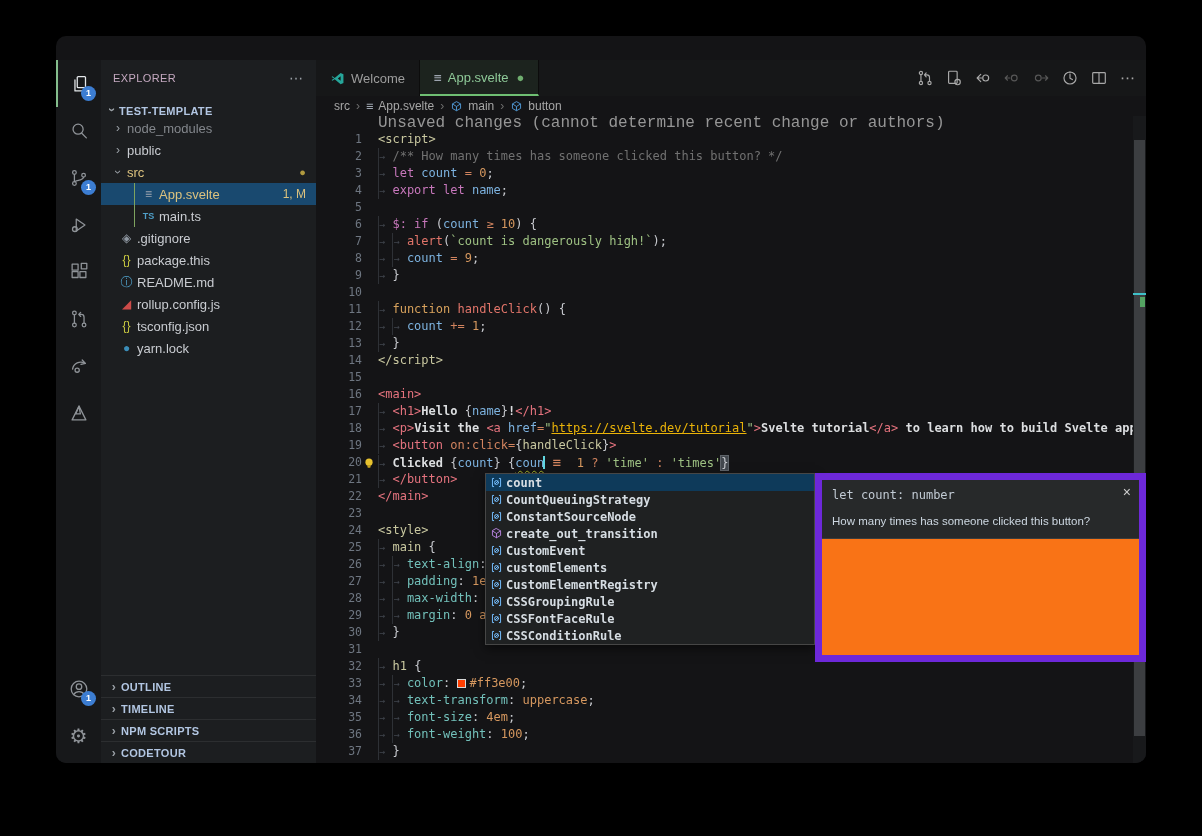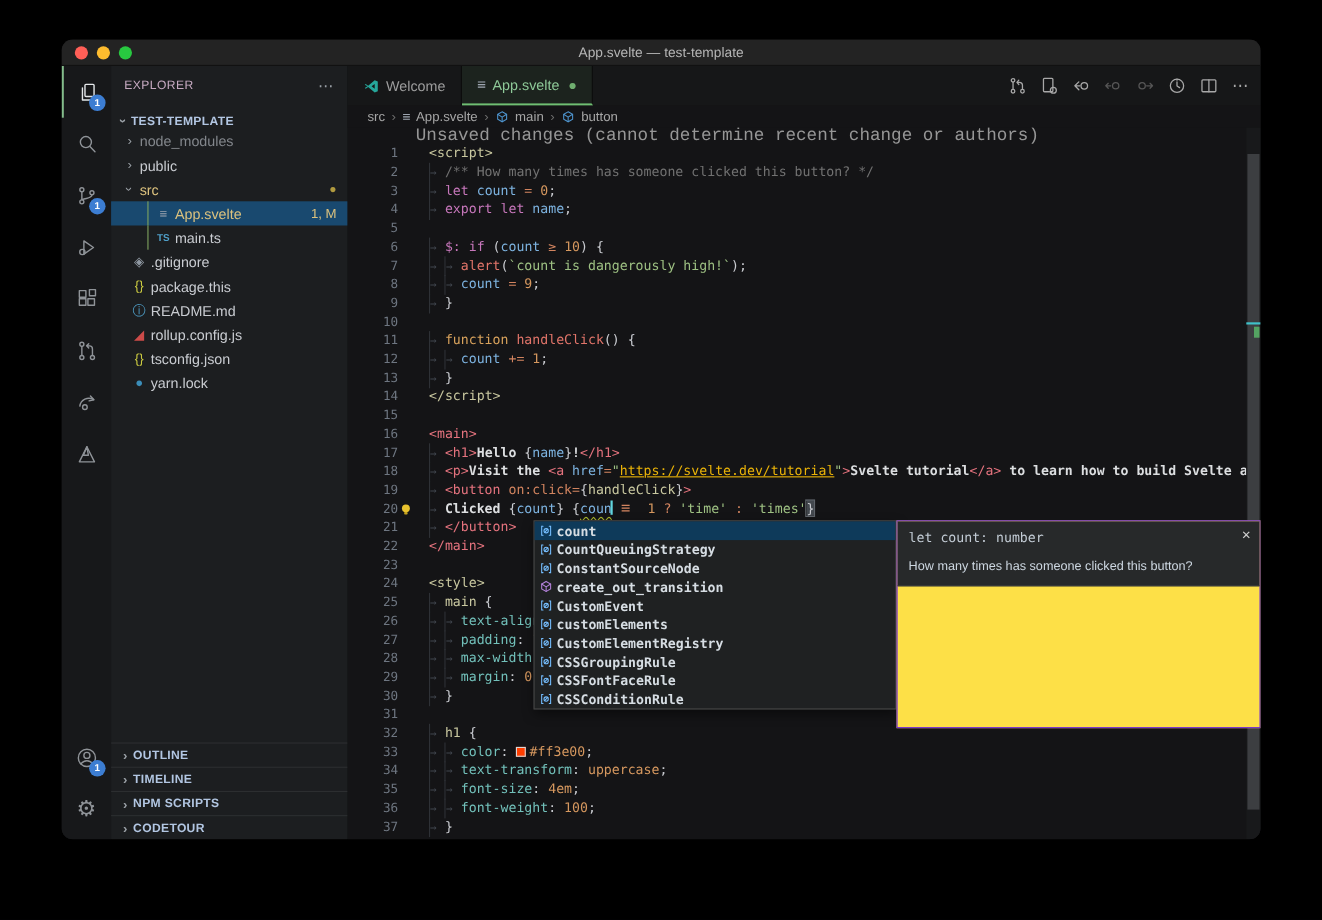--- a/index.html
+++ b/index.html
@@ -84,21 +84,21 @@
   .bc-svicon { color:#9da5b0; margin-right:5px; font-family:"DejaVu Sans Mono",monospace; }
 
   
   #code { position:absolute; left:0; top:56px; right:13px; bottom:0; overflow:hidden;
     font-family:"DejaVu Sans Mono",monospace; font-size:12px; }
   #blame { height:15px; line-height:15px; padding-left:62px; color:#969696; font-size:16px;
     font-family:Liberation Mono, monospace; }
   .cl { display:flex; height:17px; line-height:17px; white-space:pre; }
   .num { width:46px; text-align:right; color:#6e7681; font-size:11.5px; flex:none; }
   .deco { width:16px; flex:none; position:relative; }
-  .body { flex:1;margin-left:12px; }
+  .body { flex:1; }
   .iu { display:inline-block; width:2ch; border-left:1px solid #2e3136; color:#41464e; }
   .iu i { font-style:normal; font-size:10px; }
   .tk-pale{color:#c9c8a0} .tk-tag{color:#e5737e} .tk-kw{color:#c777bb} .tk-var{color:#7db3e0}
   .tk-op{color:#d2845f} .tk-num{color:#d6985f} .tk-str{color:#9ec183}
   .tk-url{color:#eab308; text-decoration:underline}
   .tk-cmt{color:#717171} .tk-fn{color:#e2756a} .tk-kwfn{color:#d8a25c} .tk-pun{color:#c9cbd0}
   .tk-text{color:#dcdee0; font-weight:bold} .tk-attr{color:#7db3e0} .tk-attr2{color:#d2845f}
   .tk-cssp{color:#72c0ba} .tk-cssv{color:#d6985f}
   .tk-opeq{color:#d2845f; display:inline-block; width:3ch; text-align:center; font-size:14px}
   .tk-sq{ text-decoration:underline wavy #aab82c; text-underline-offset:3px;
@@ -121,38 +121,32 @@
     border:1px solid #464646; z-index:5; box-shadow:0 4px 10px rgba(0,0,0,.5); }
   .srow { height:17px; display:flex; align-items:center;
     font-family:"DejaVu Sans Mono",monospace; font-size:12px; font-weight:bold; color:#d6dde3; }
   .srow.sel { background:#0e3a5a; }
   .sic { width:20px; display:flex; justify-content:center; flex:none; }
   .sic svg { width:13px; height:13px; fill:none; stroke-width:1.2; stroke-linecap:round; }
   .sic.var svg { stroke:#75beff; } .sic.kwd svg { stroke:#c5c5c5; } .sic.cls svg { stroke:#b180d7; }
 
   
   #docs { position:absolute; left:759px; top:437px; width:331px; height:189px; z-index:5;
-    background:#fde047; border:1px solid #6d28d9; }
+    background:#f97316; border:7px solid #6d28d9; }
   #docs-top { position:absolute; left:0; right:0; top:0; height:59px; background:#27292a;
     border-bottom:1px solid #3c3c3c; padding:8px 10px; }
   #docs-sig { font-family:"DejaVu Sans Mono",monospace; font-size:12px; color:#c2cbd4; }
   #docs-desc { margin-top:13px; font-size:11.5px; color:#cdd7e1; }
   #docs-close { position:absolute; right:8px; top:4px; color:#cfcfcf; font-size:14px; }
 </style>
 </head>
 <body>
 
 <div id="window">
 
-  <div id="titlebar">
-    <div class="tl" id="tl-close"></div>
-    <div class="tl" id="tl-min"></div>
-    <div class="tl" id="tl-max"></div>
-    <div id="win-title">App.svelte — test-template</div>
-  </div>
 
   <div id="activitybar">
     <div class="act active">
       <svg viewBox="0 0 24 24">
           <rect x="9" y="4" width="9" height="12" rx="1"></rect>
           <path d="M6.5 7.5v12h9"></path>
         </svg>
       <span class="abadge">1</span>
     </div>
     <div class="act">

